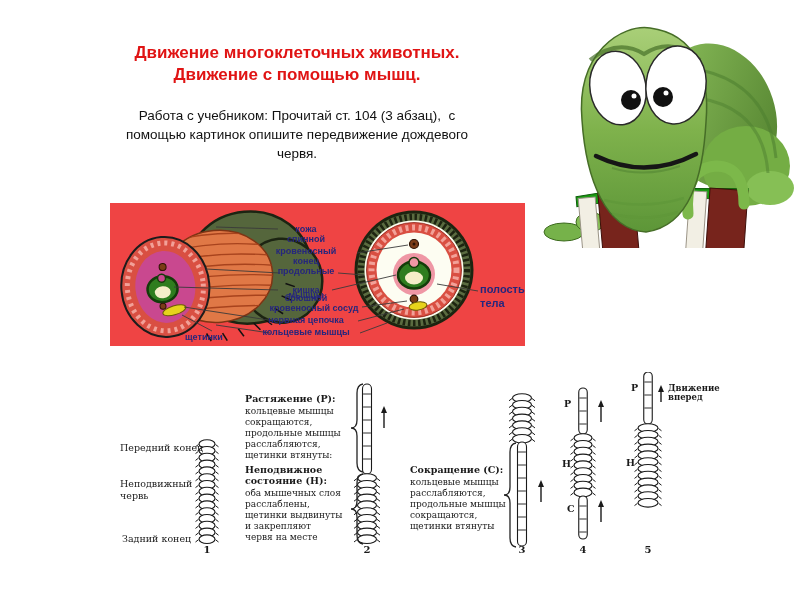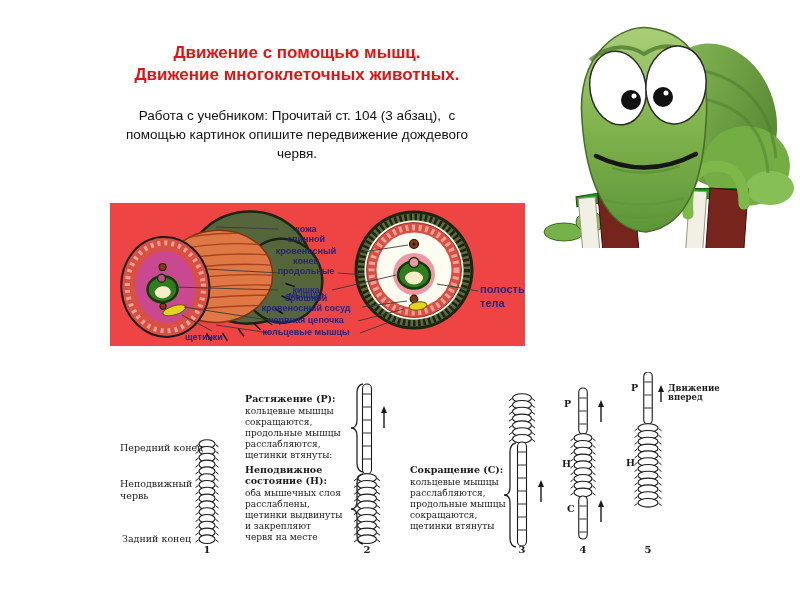--- a/index.html
+++ b/index.html
@@ -34,22 +34,22 @@
   .mletter{position:absolute;font-size:9.5px;font-weight:bold;}
   .mnum{position:absolute;font-size:10px;font-weight:bold;transform:translateX(-50%);}
   .fwd{position:absolute;font-size:8.5px;font-weight:bold;line-height:9px;white-space:pre-line;}
 </style>
 </head>
 <body>
 
 <div class="slide">
 
   <div class="title-block">
+    <div class="title-line">Движение многоклеточных животных.</div>
     <div class="title-line">Движение с помощью мышц.</div>
-    <div class="title-line">Движение многоклеточных животных.</div>
     <div class="subtitle">Работа с учебником: Прочитай ст. 104 (3 абзац),  с
 помощью картинок опишите передвижение дождевого
 червя.</div>
   </div>
 
   <div class="mascot">
     <svg width="258" height="240" viewBox="0 0 258 240">
       <defs>
         <linearGradient id="gHead" x1="0" y1="0" x2="0" y2="1">
           <stop offset="0" stop-color="#a9cf78"></stop>
@@ -192,21 +192,21 @@
     </svg>
 
     <div class="xlab" style="left:196px;top:22px;">кожа</div>
     <div class="xlab" style="left:196px;top:32px;">спинной</div>
     <div class="xlab" style="left:196px;top:44px;">кровеносный</div>
     <div class="xlab" style="left:196px;top:54px;">конец</div>
     <div class="xlab" style="left:196px;top:64px;">продольные</div>
     <div class="xlab" style="left:196px;top:74px;margin-top:14px;">мышцы</div>
     <div class="xlab" style="left:196px;top:82.5px;">кишка</div>
     <div class="xlab" style="left:196px;top:91px;">брюшной</div>
-    <div class="xlab" style="left:196px;top:101px;">кровеносный сосуд</div>
+    <div class="xlab" style="left:204px;top:101px;">кровеносный сосуд</div>
     <div class="xlab" style="left:196px;top:113px;">нервная цепочка</div>
     <div class="xlab" style="left:196px;top:125px;">кольцевые мышцы</div>
     <div class="xlab la" style="left:75px;top:130px;">щетинки</div>
   </div>
   <div class="cavity-label">полость
 тела</div>
 
   <div class="movement">
     <svg width="628" height="202" viewBox="0 0 628 202">
       <g id="mv-dyn">

